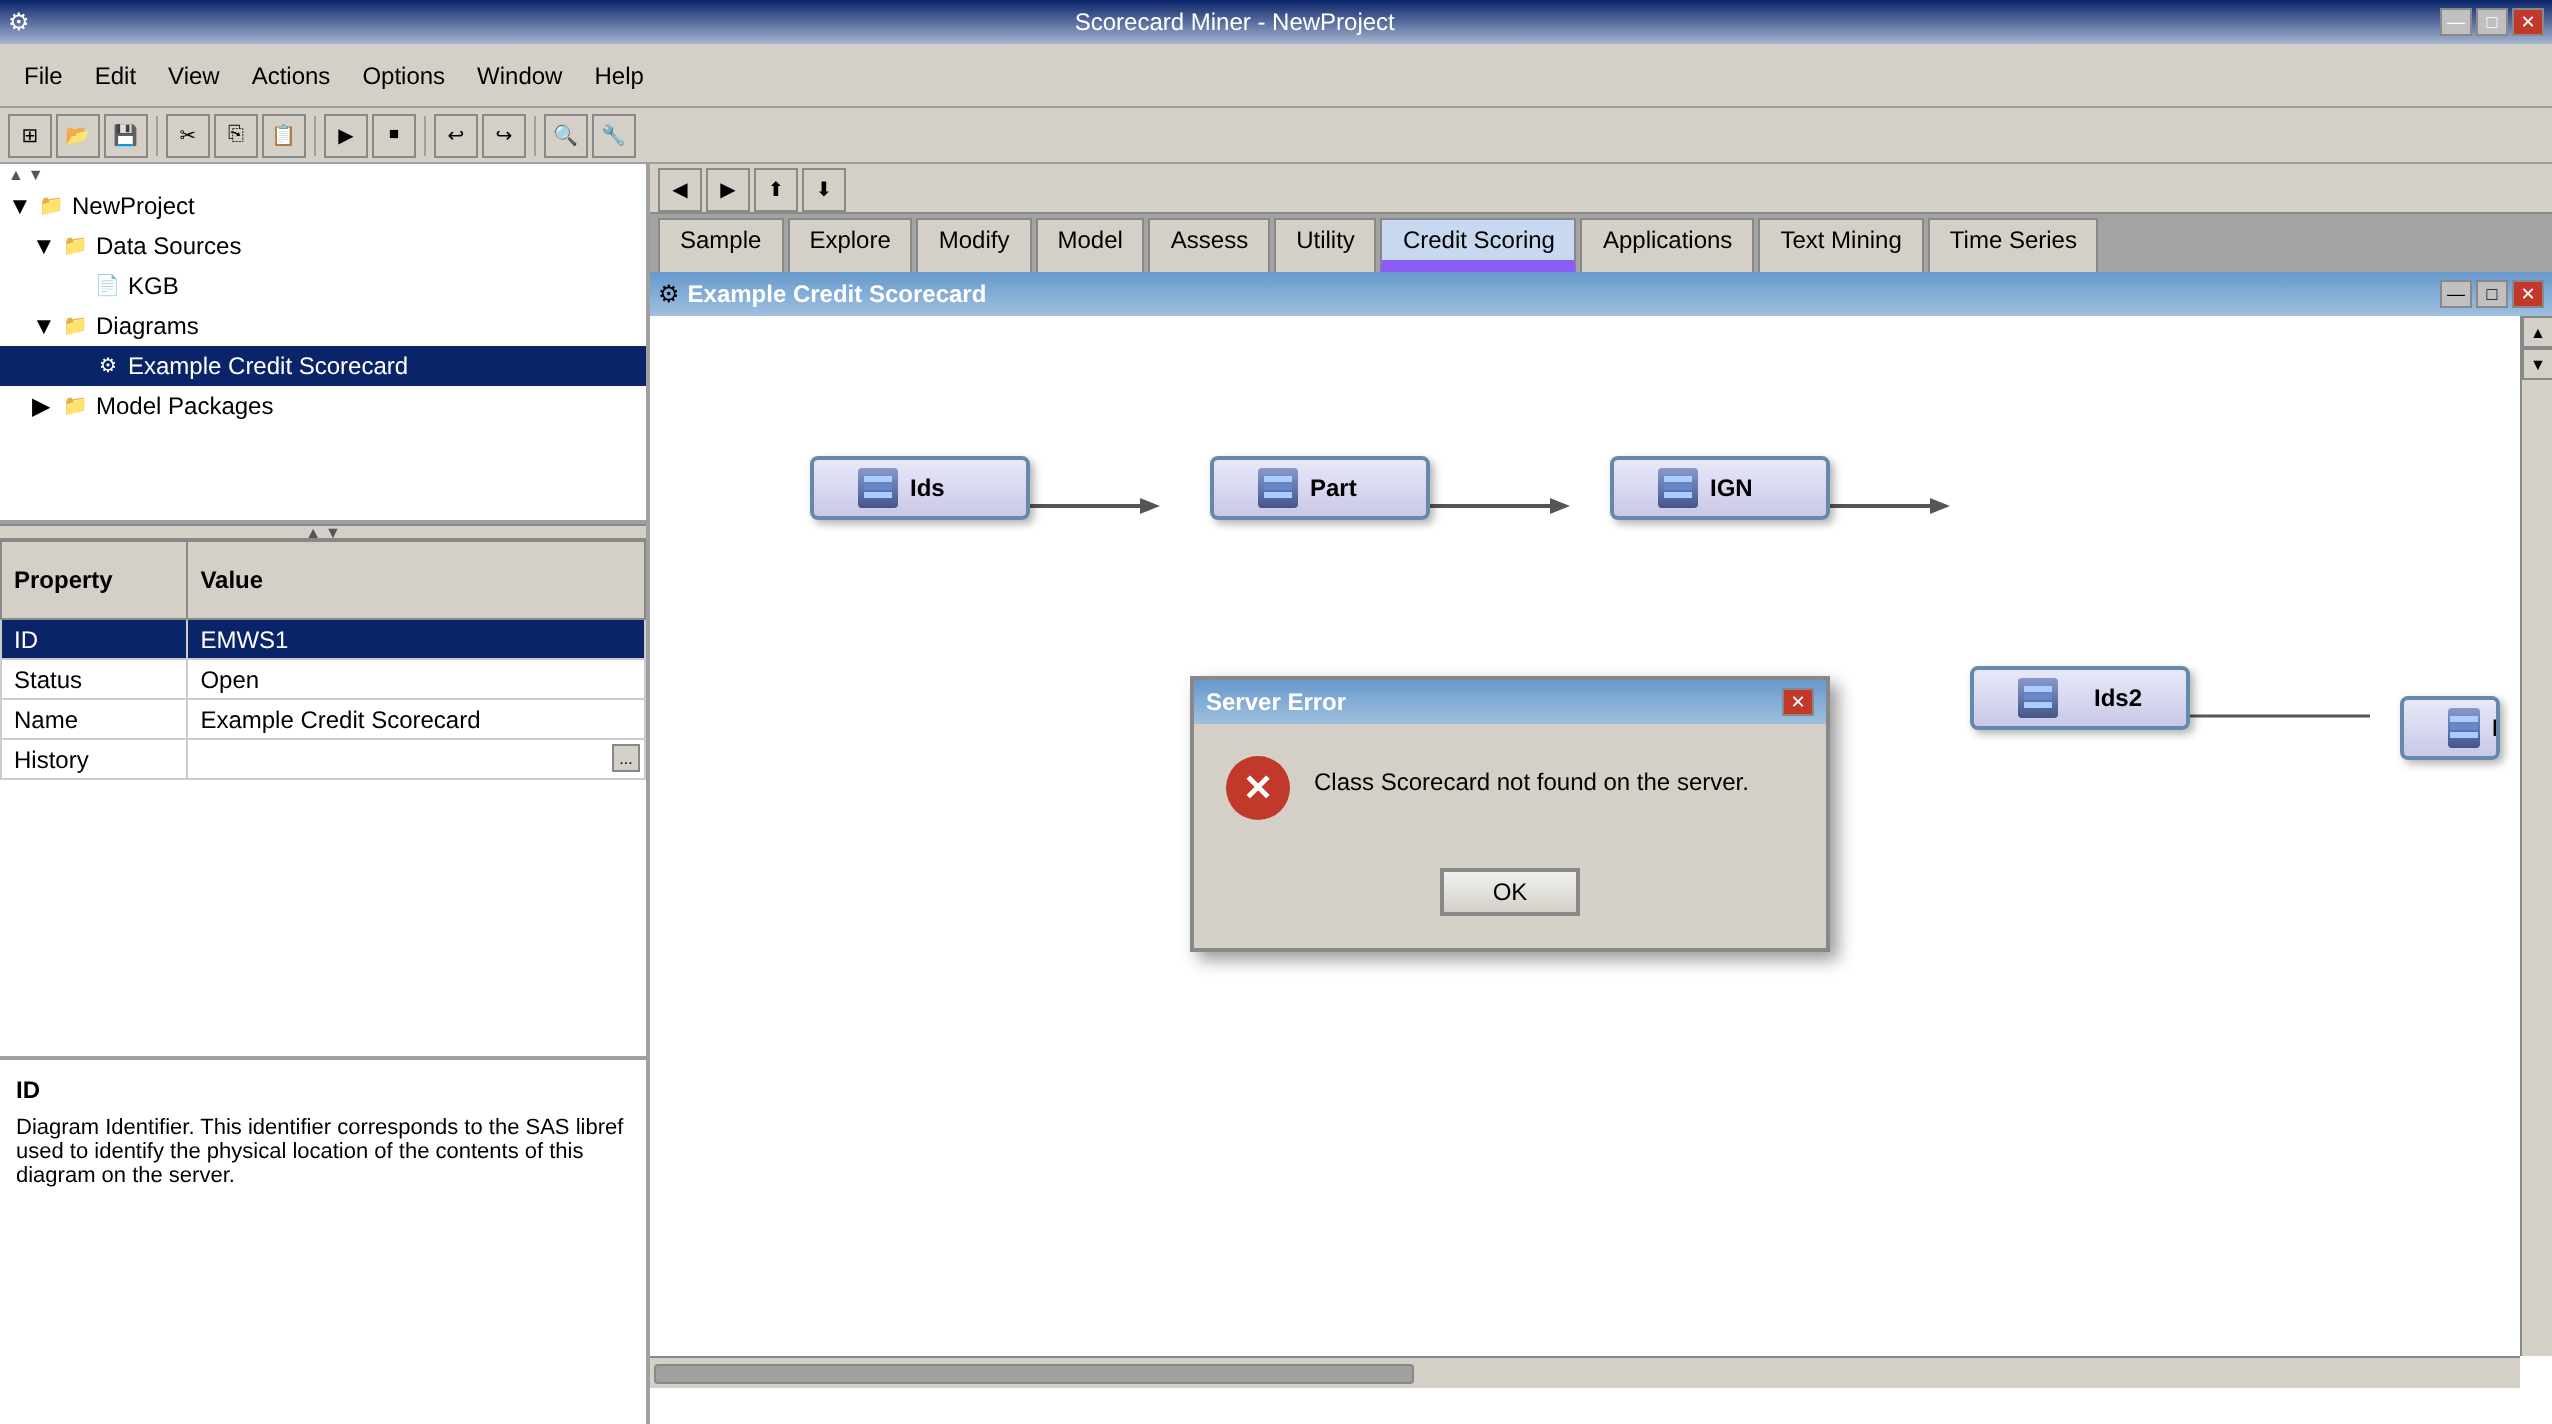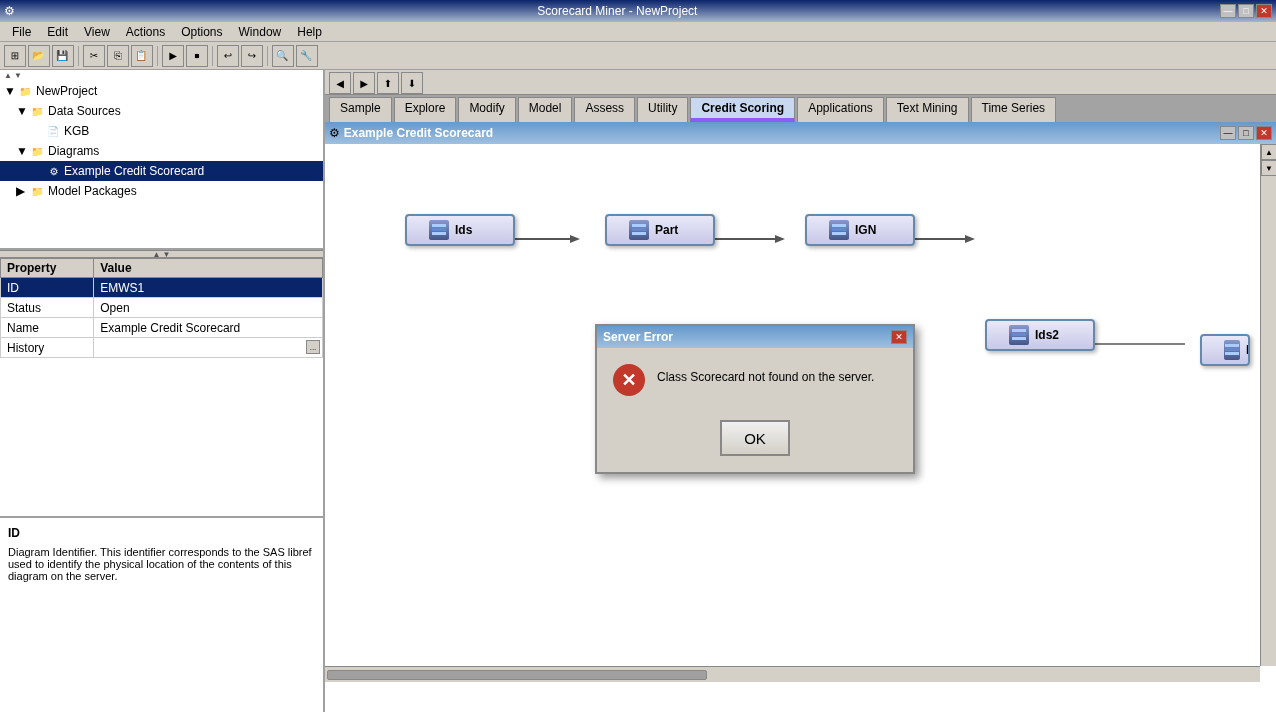--- a/index.html
+++ b/index.html
@@ -25,21 +25,21 @@
       display: flex; align-items: center; justify-content: center;
       font-size: 9px; cursor: pointer;
     }
     .title-btn.close-btn { background: #c0392b; color: white; }
 
     
     #menu-bar {
       background: #d4d0c8;
       display: flex;
       align-items: center;
-      height: 20px;
+      height: 32px;
       padding: 0 4px;
       border-bottom: 1px solid #a0a0a0;
     }
     .menu-item {
       padding: 2px 8px;
       cursor: pointer;
       font-size: 12px;
     }
 
     
@@ -114,21 +114,21 @@
       overflow: hidden;
     }
     #properties-table {
       width: 100%;
       border-collapse: collapse;
       font-size: 12px;
     }
     #properties-table th {
       background: #d4d0c8;
       border: 1px solid #888;
-      padding: 2px 6px;
+      padding: 12px 6px;
       text-align: left;
     }
     #properties-table td {
       border: 1px solid #ccc;
       padding: 2px 6px;
       height: 20px;
     }
     .prop-row-selected td { background: #0a246a; color: white; }
     .prop-notes td, .prop-history td { position: relative; }
     .prop-btn {
@@ -189,22 +189,22 @@
       padding: 3px 10px;
       background: #d4d0c8;
       border: 1px solid #888;
       border-bottom: none;
       cursor: pointer;
       font-size: 12px;
       margin-right: 2px;
     }
     .tab.active {
       background: white;
-      border-bottom: 4px solid #8b5cf6;
-      font-weight: bold;
+      border-bottom: 6px solid #8b5cf6;
+      font-weight: normal;
       text-align: center;
     }
     .tab.credit-scoring { background: #c8d8f0; }
 
     
     #diagram-area {
       flex: 1;
       background: white;
       position: relative;
       overflow: hidden;
@@ -311,26 +311,26 @@
       font-weight: bold;
       flex-shrink: 0;
     }
     #error-message { font-size: 12px; padding-top: 6px; }
     #error-footer {
       display: flex;
       justify-content: center;
       padding: 8px 16px 16px;
     }
     .ok-btn {
-      width: 70px; height: 36px;
+      width: 70px; height: 24px;
       background: linear-gradient(to bottom, #f0f0f0, #d4d0c8);
       border: 2px solid #888;
       display: flex; align-items: center; justify-content: center;
       cursor: pointer;
-      font-size: 15px;
+      font-size: 12px;
     }
 
     
     #h-scrollbar {
       position: absolute;
       bottom: 30px;
       left: 0;
       right: 16px;
       height: 16px;
       background: #d4d0c8;
@@ -628,21 +628,21 @@
             <div class="node-icon" style="background:linear-gradient(to bottom,#8899cc,#445588);">
               <svg width="16" height="16" viewBox="0 0 16 16">
                   <rect x="1" y="2" width="14" height="3" fill="#aaccff"></rect>
                   <rect x="1" y="6" width="14" height="3" fill="#6688cc"></rect>
                   <rect x="1" y="10" width="14" height="3" fill="#aaccff"></rect>
                 </svg>
             </div>
             <span>IGN</span>
           </div>
 
-          <div class="diagram-node" style="left:660px; top:175px; width:110px;">
+          <div class="diagram-node" style="left:660px; top:175px; width:110px;justify-content:space-between;">
             <div class="node-icon" style="background:linear-gradient(to bottom,#8899cc,#445588);">
               <svg width="16" height="16" viewBox="0 0 16 16">
                   <rect x="1" y="2" width="14" height="3" fill="#aaccff"></rect>
                   <rect x="1" y="6" width="14" height="3" fill="#6688cc"></rect>
                   <rect x="1" y="10" width="14" height="3" fill="#aaccff"></rect>
                 </svg>
             </div>
             <span>Ids2</span>
           </div>
 

